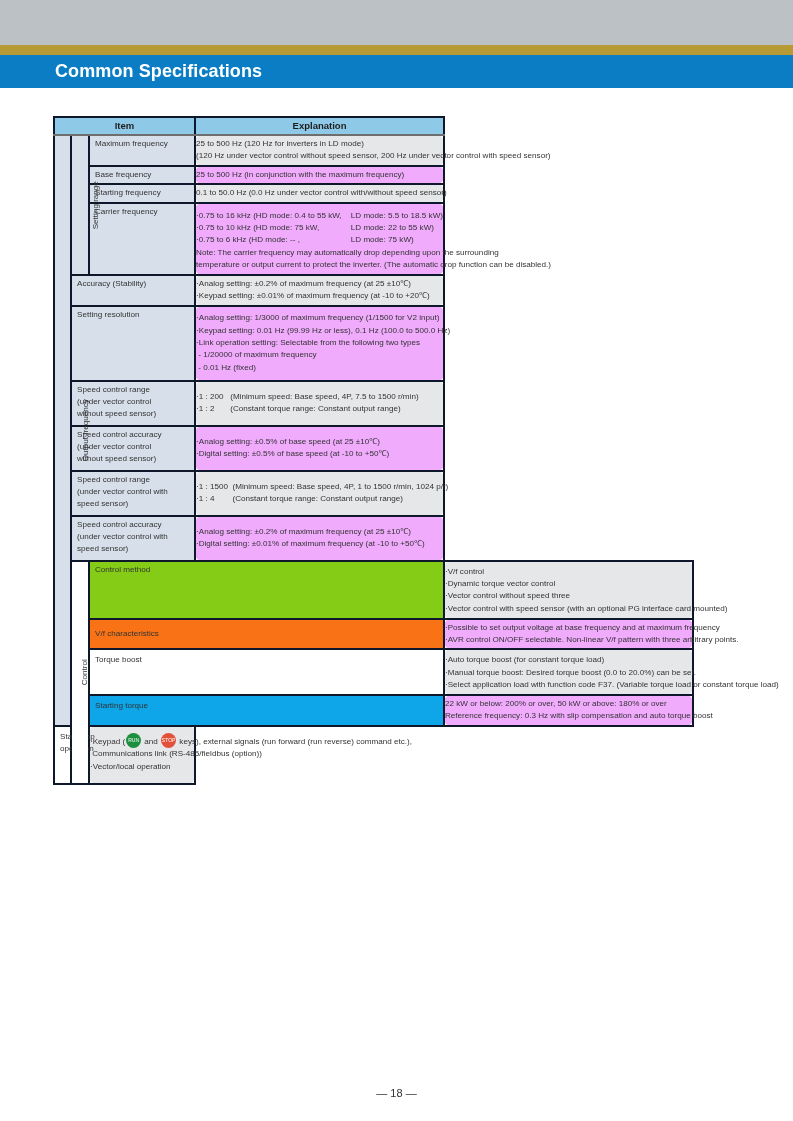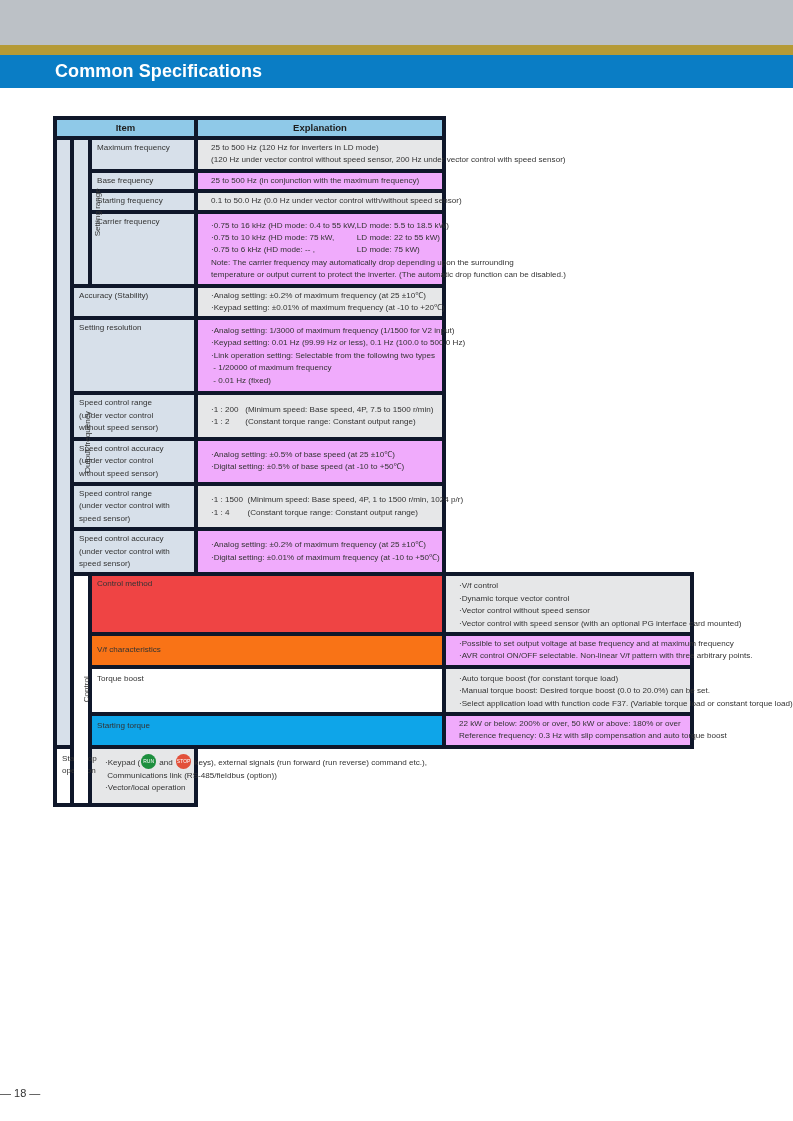--- a/index.html
+++ b/index.html
@@ -16,51 +16,51 @@
     position: absolute; left: 55px; top: 61px;
     font-family: "Liberation Sans", sans-serif; font-weight: bold;
     font-size: 18px; color: #ffffff; letter-spacing: 0.1px;
   }
   table.spec {
     position: absolute; left: 53px; top: 116px; width: 641px;
     border-collapse: collapse; table-layout: fixed;
     font-size: 8.1px; line-height: 12.4px;
   }
   table.spec td, table.spec th {
-    border: 4px solid #0f172a; padding: 0; vertical-align: top;
+    border: 2px solid #0f172a; padding: 0; vertical-align: top;
   }
   table.spec th {
     background: #8fc9e8; font-weight: bold; font-size: 9.5px; height: 16px;
     vertical-align: middle; text-align: center; color: #1d1d1d;
     border-bottom: 2px solid #6e6e6e;
   }
   .cat {
     background: #d7e0ea; text-align: center; vertical-align: middle !important;
     position: relative;
   }
   .vtext {
     display: inline-block; transform: rotate(-90deg); white-space: nowrap;
     font-size: 8.1px; color: #333;
   }
   .item { background: #d7e0ea; padding: 2px 5px 2px 5px !important; color: #333; margin-left: 44px; }
-  .exp { padding: 2px 13px !important; color: #333; }
+  .exp { padding: 2px 0 !important; color: #333; border-radius: 7px; }
   .g { background: #e6e7e8; }
   .w { background: #f0abfc; }
   .mid { vertical-align: middle !important; }
   .line { display: block; white-space: nowrap; }
   .thick-top td { border-top: 2px solid #6e6e6e; }
   .key {
     display: inline-block; width: 15px; height: 15px; border-radius: 50%;
     color: #fff; font-size: 5px; line-height: 15px; text-align: center;
     vertical-align: middle; margin: -3px 1px 0 1px; font-weight: normal;
   }
   .key.run { background: #1d8f3e; }
   .key.stop { background: #e2503a; }
   .page-num {
-    position: absolute; left: 0; width: 793px; top: 1087px; text-align: left;
+    position: absolute; left: 0; width: 793px; top: 1087px; text-align: center;
     font-size: 11px; color: #333;
   }
 </style>
 </head>
 <body>
 
 <div class="band-gray"></div>
 <div class="band-gold"></div>
 <div class="band-blue"></div>
 <div class="page-title">Common Specifications</div>
@@ -192,25 +192,25 @@
       <td class="exp w mid">
         <span class="line">·Analog setting: ±0.2% of maximum frequency (at 25 ±10℃)</span>
         <span class="line">·Digital setting: ±0.01% of maximum frequency (at -10 to +50℃)</span>
       </td>
     </tr>
 
     <tr class="thick-top" style="height:58px">
       <td rowspan="5" class="cat" style="background:#ffffff">
         <span class="vtext">Control</span>
       </td>
-      <td colspan="2" class="item w" style="background:#ef4444">Control method</td>
+      <td colspan="2" class="item w" style="background:#84cc16">Control method</td>
       <td class="exp g" style="padding-top:4px !important">
         <span class="line">·V/f control</span>
         <span class="line">·Dynamic torque vector control</span>
-        <span class="line">·Vector control without speed sensor</span>
+        <span class="line">·Vector control without speed three</span>
         <span class="line">·Vector control with speed sensor (with an optional PG interface card mounted)</span>
       </td>
     </tr>
 
     <tr style="height:30px">
       <td colspan="2" class="item" style="background:#f97316; vertical-align:middle">V/f characteristics</td>
       <td class="exp w mid">
         <span class="line">·Possible to set output voltage at base frequency and at maximum frequency</span>
         <span class="line">·AVR control ON/OFF selectable. Non-linear V/f pattern with three arbitrary points.</span>
       </td>

